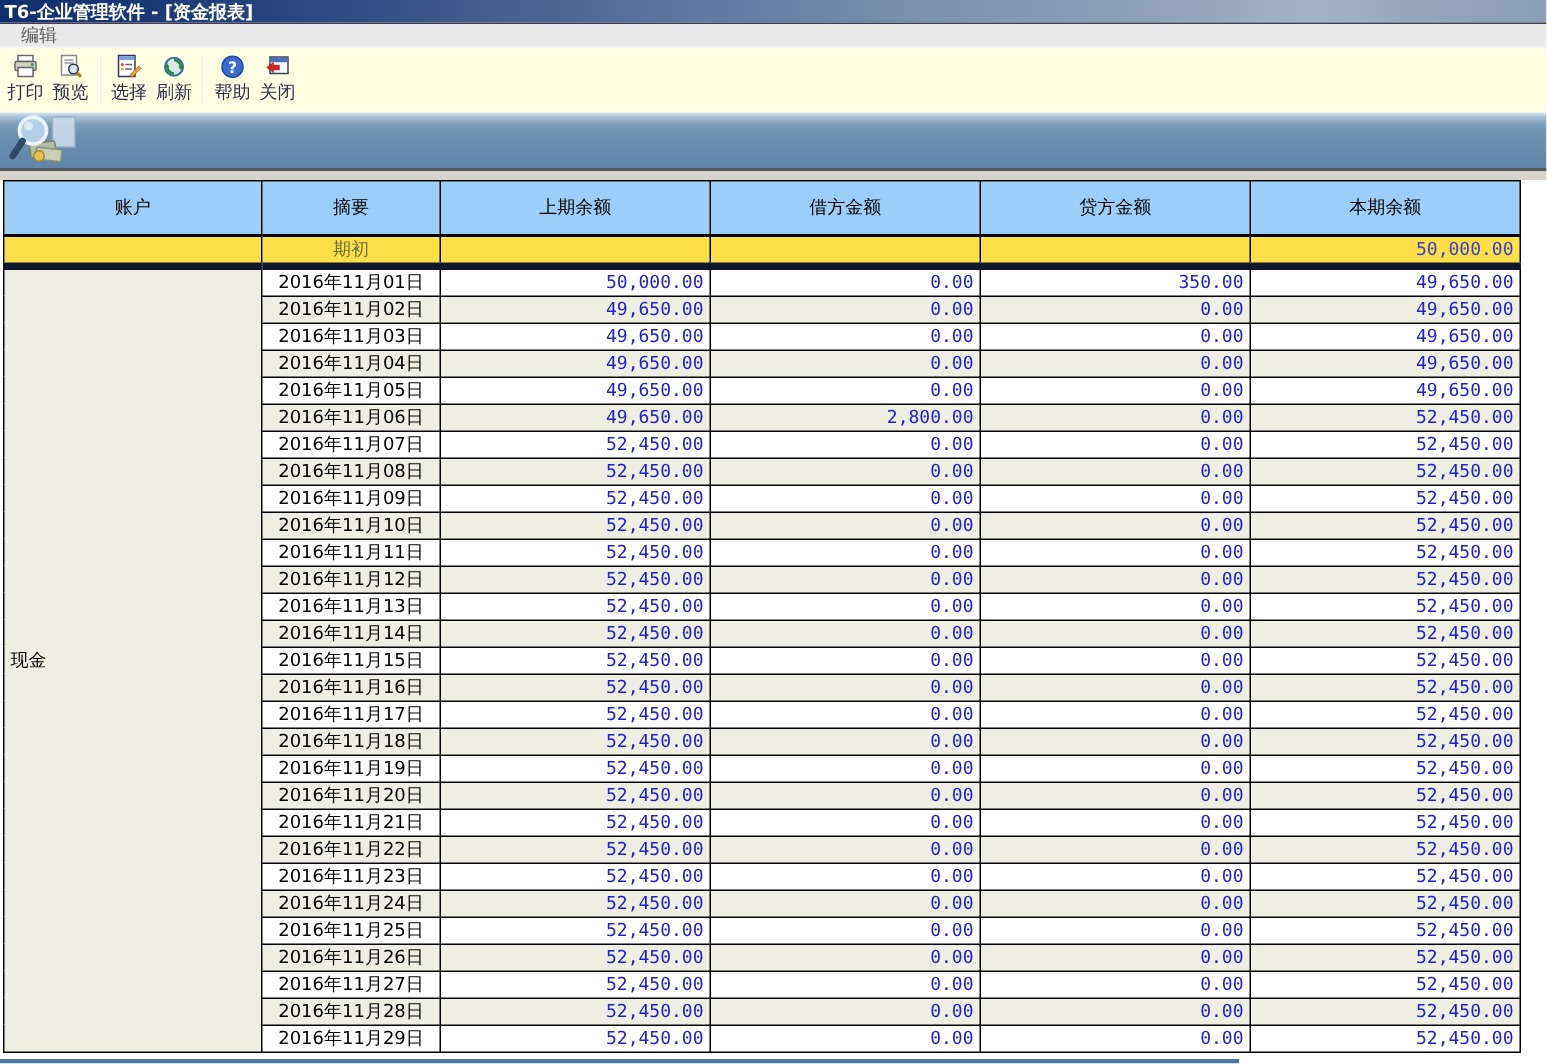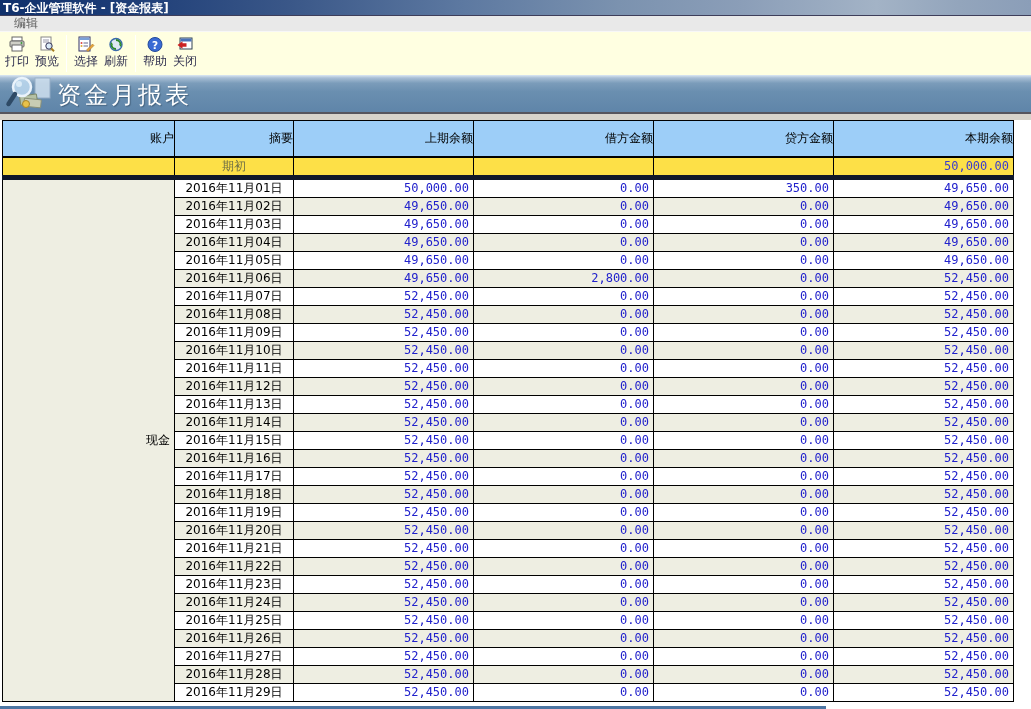--- a/index.html
+++ b/index.html
@@ -43,34 +43,34 @@
   }
   .banner-icon { position:absolute; left:5px; top:1px; }
 
   .substrip { height:6px; background:#d6d3cb; }
 
   
   .table-wrap { background:#ffffff; }
   table { border-collapse:collapse; table-layout:fixed; width:1011px; margin-left:2px; font-size:12px; }
   th {
     background:#9dcef8; border:1px solid #000; border-bottom:2px solid #000;
-    height:36px; font-weight:normal; color:#000; text-align:right;
+    height:36px; font-weight:normal; color:#000; text-align:center;
   }
   td {
     border:1px solid #000; height:17px; padding:0 4px;
     overflow:hidden; white-space:nowrap; background:#ffffff;
   }
   tr.alt td { background:#eeeee2; }
   .c-date { text-align:center; color:#000; padding:0 2px; }
   .c-num { text-align:right; color:#2121cc; font-family:"DejaVu Sans Mono", monospace; }
   tr.opening td { background:#fde047; border-bottom:5px solid #0f172a; }
   tr.opening .c-sum { text-align:center; color:#6e6e46; }
   tr.opening .c-num { color:#3b3bd0; }
   .account-cell {
-    background:#eeeee2 !important; text-align:right; vertical-align:middle; color:#000;
+    background:#eeeee2 !important; text-align:left; vertical-align:middle; color:#000;
   }
 
   .bottom-strip { position:absolute; bottom:0; left:0; width:826px; height:3px; background:#4d76a3; }
 </style>
 </head>
 <body>
 
 <div class="titlebar">
   <span>T6-企业管理软件 - [资金报表]</span>
 </div>
@@ -161,21 +161,20 @@
         </g>
       <g transform="rotate(6 28 27)">
           <rect x="19" y="23" width="17" height="8" rx="1" fill="#c9cdb4" stroke="#8a9078"></rect>
         </g>
       <circle cx="21" cy="28" r="3.5" fill="#e8c24a" stroke="#a8862a"></circle>
       <circle cx="17" cy="11" r="9" fill="#bcd8ee" fill-opacity="0.85" stroke="#eaf3fb" stroke-width="2.5"></circle>
       <circle cx="14" cy="8" r="3" fill="#e4f1fa" opacity="0.8"></circle>
       <line x1="10" y1="18" x2="3.5" y2="28" stroke="#2e4a66" stroke-width="4.5" stroke-linecap="round"></line>
     </svg>
   </span>
-  <span class="banner-title">资金月报表</span>
 </div>
 
 <div class="substrip"></div>
 
 <div class="table-wrap">
   <table>
     <colgroup>
       <col style="width:172px">
         <col style="width:119px">
         <col style="width:180px">

